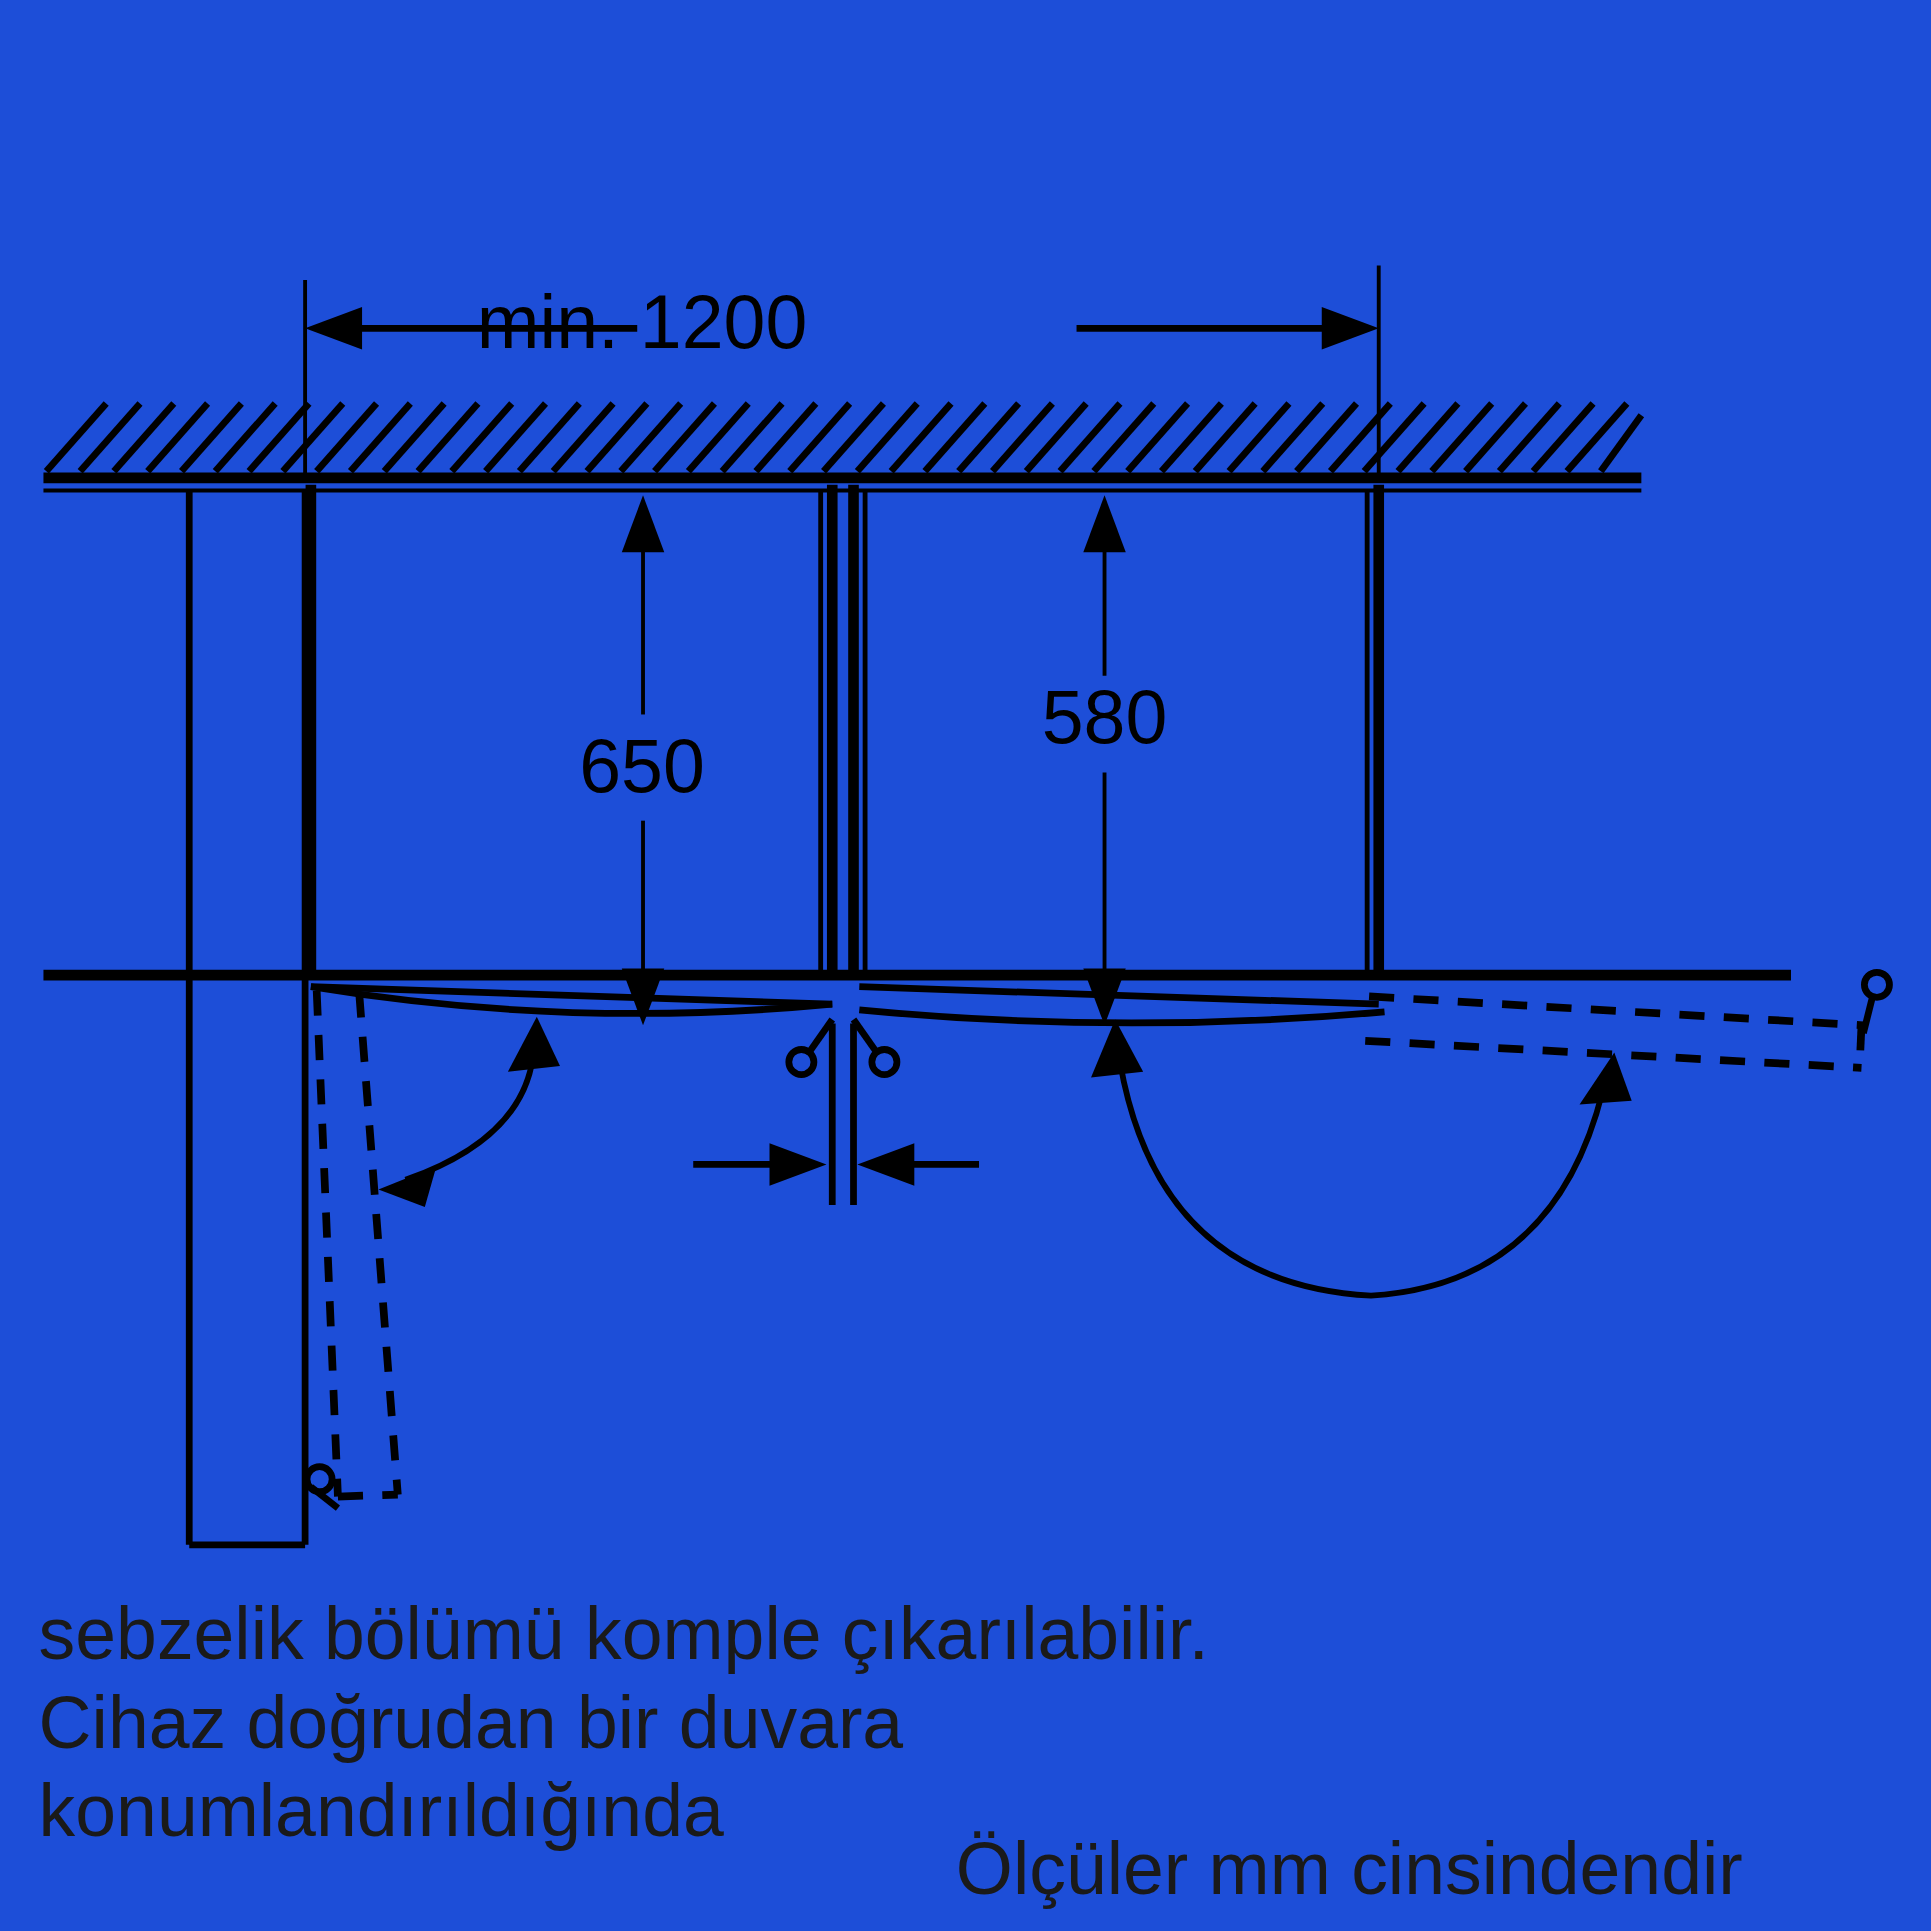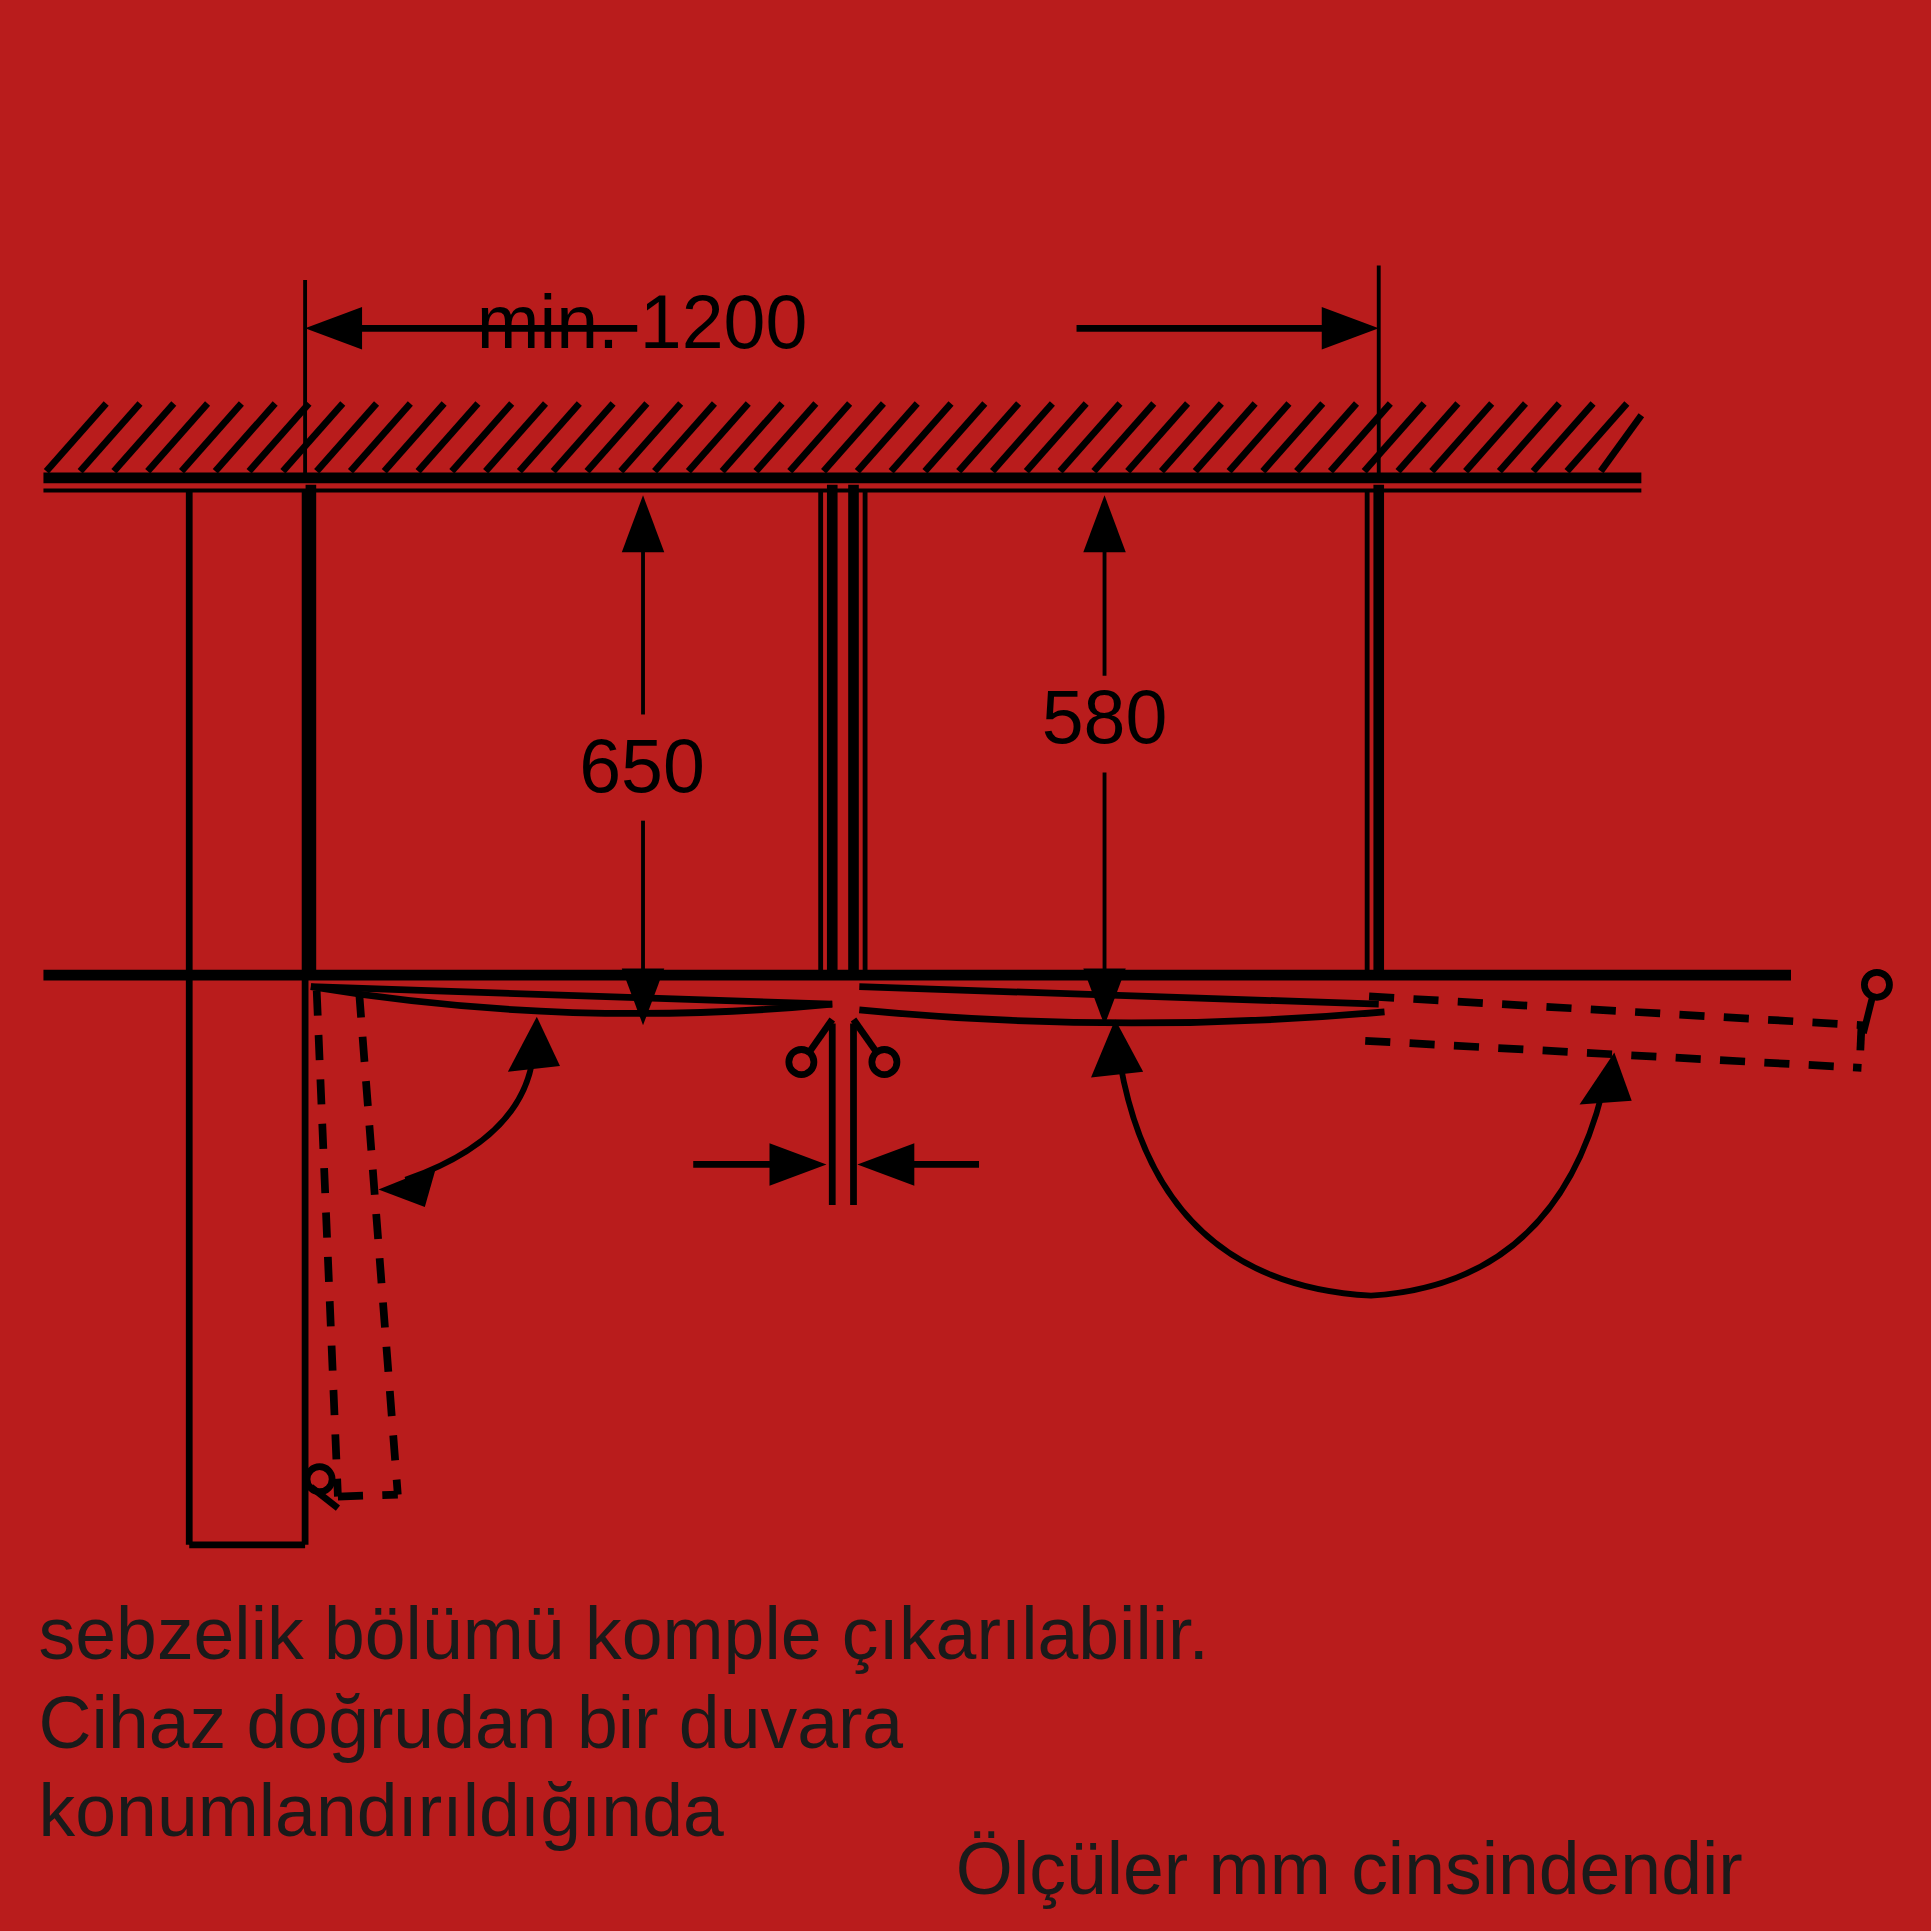--- a/index.html
+++ b/index.html
@@ -11,21 +11,21 @@
   body {
     width: 1931px;
     height: 1931px;
     font-family: "Liberation Sans", sans-serif;
     overflow: hidden;
   }
   #diagram-root {
     position: relative;
     width: 1931px;
     height: 1931px;
-    background: #b91c1c;
+    background: #1d4ed8;
   }
   svg#tech-drawing {
     display: block;
     width: 1931px;
     height: 1931px;
   }
   .ln        { stroke: #000000; fill: none; stroke-linecap: butt; }
   .ln-thick  { stroke-width: 11; }
   .ln-med    { stroke-width: 7; }
   .ln-thin   { stroke-width: 5; }

